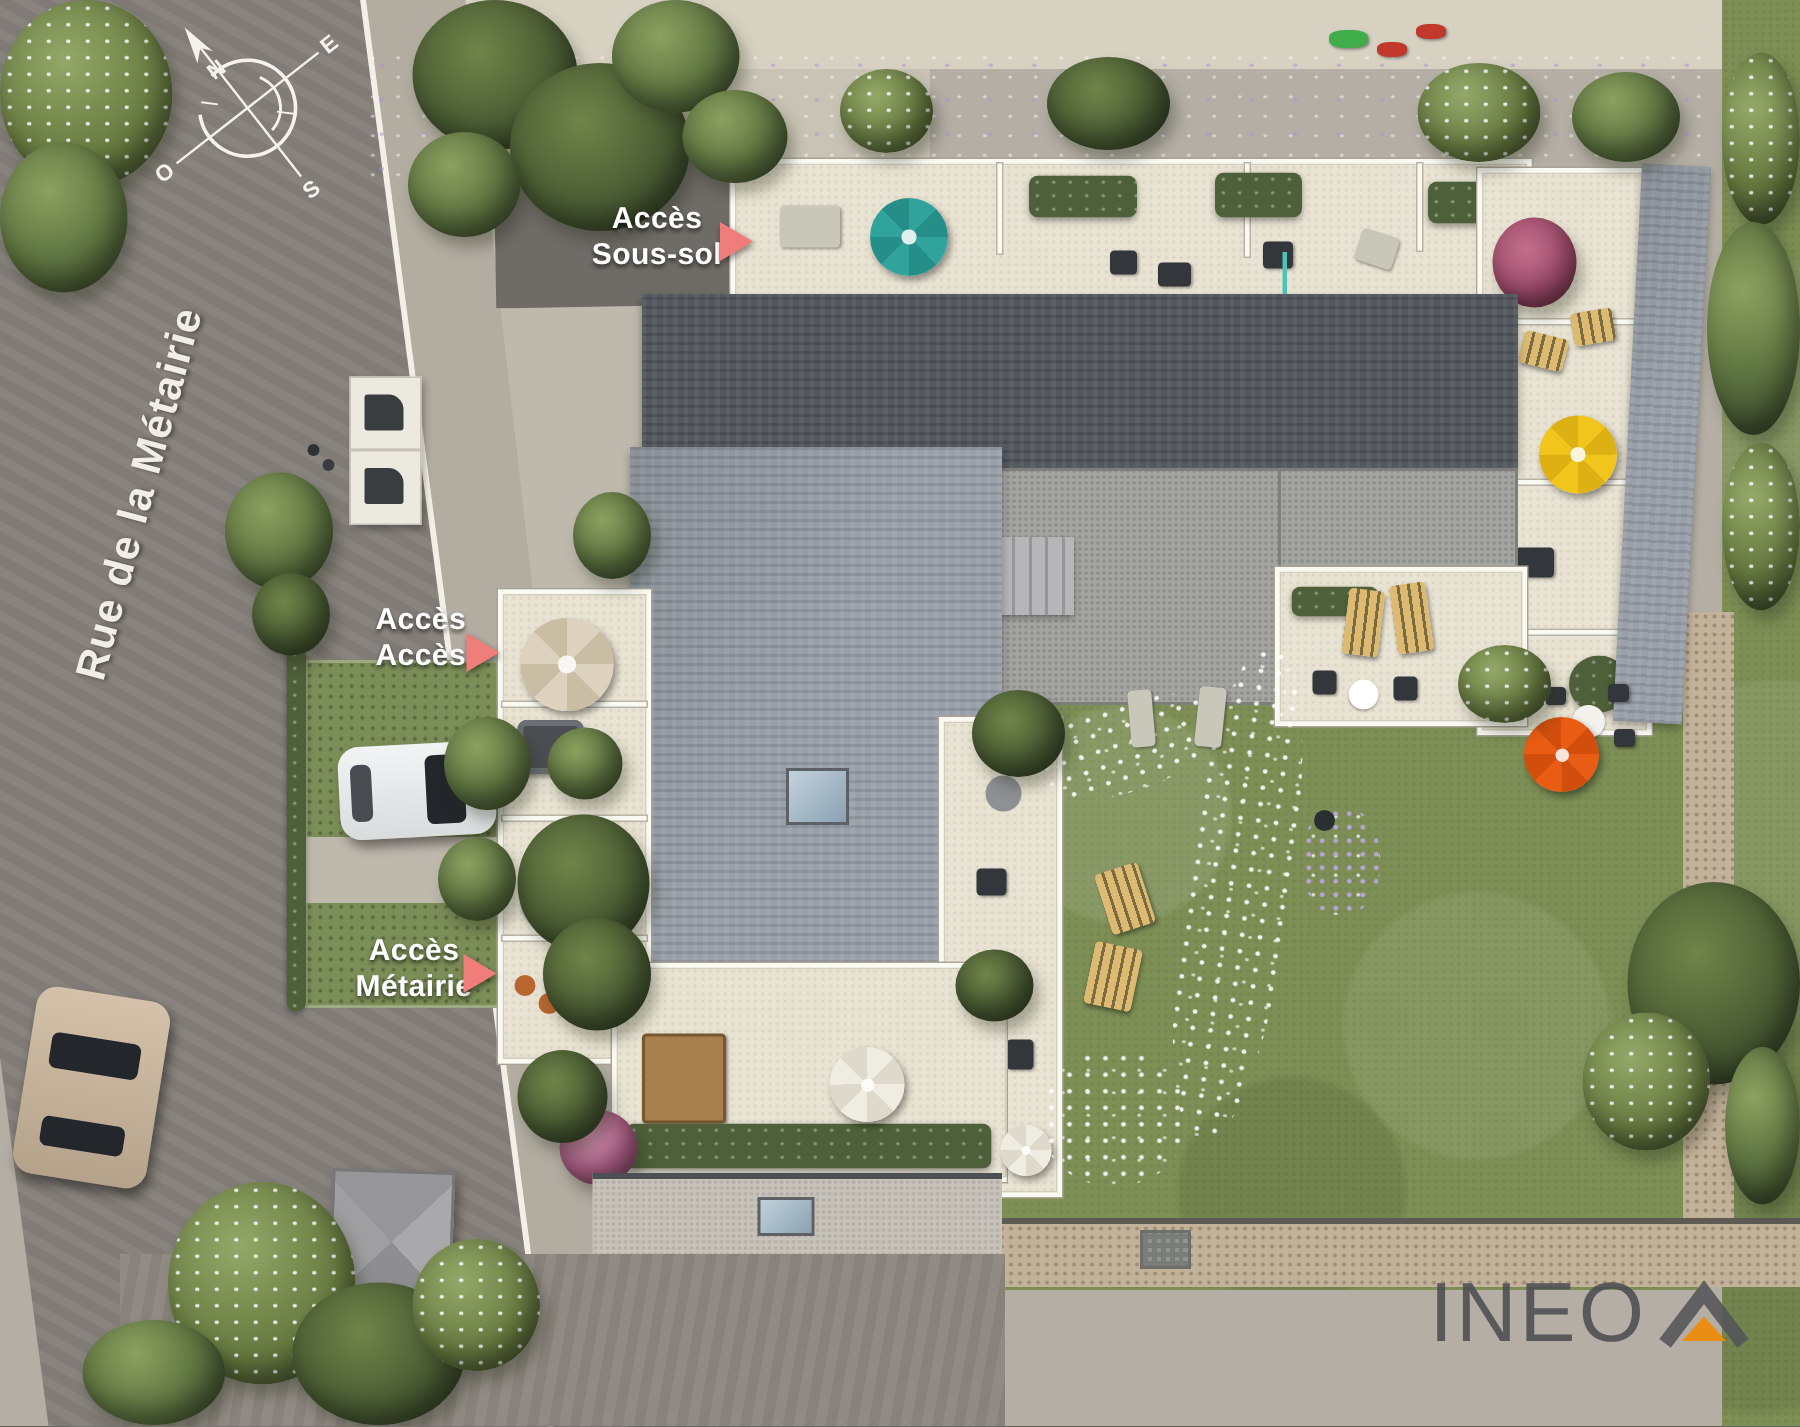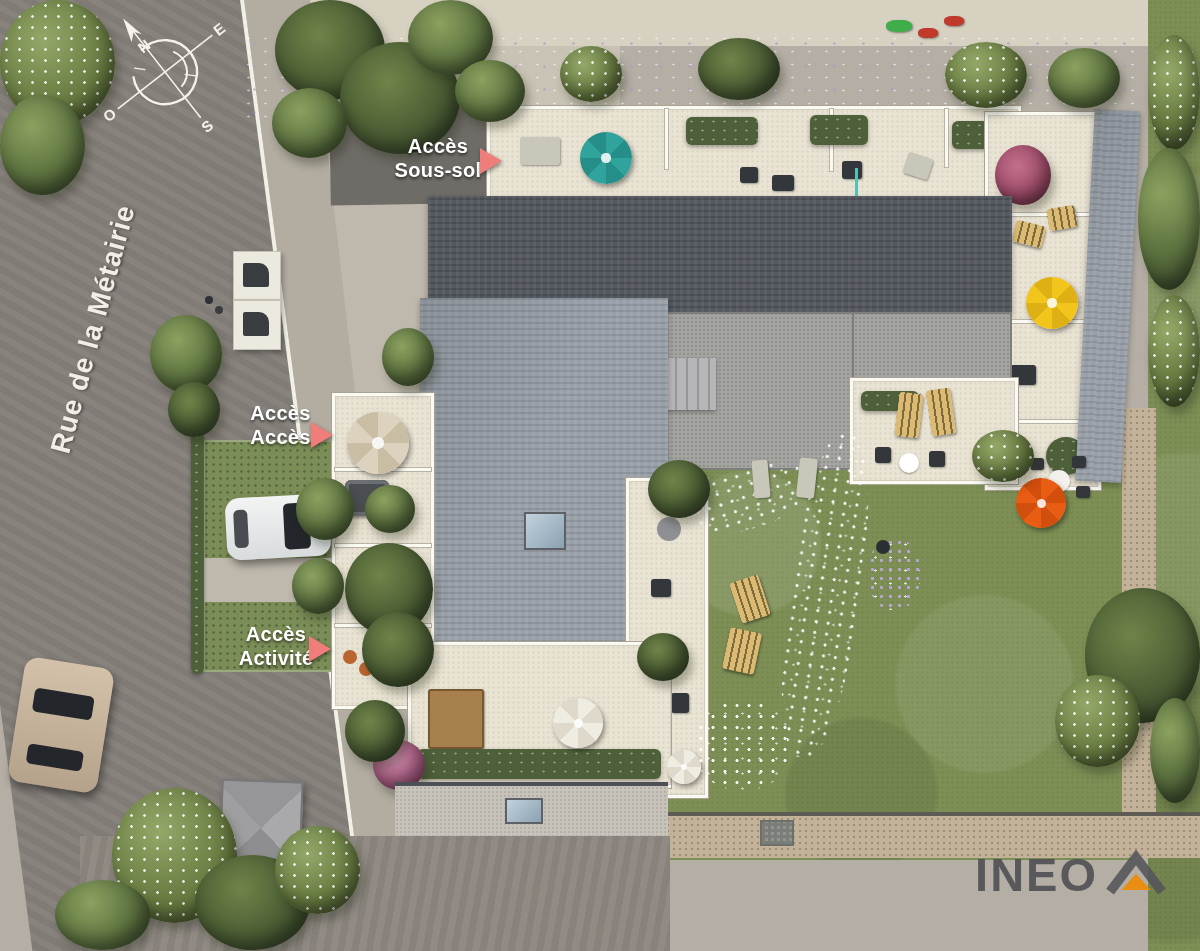--- a/index.html
+++ b/index.html
@@ -121,21 +121,21 @@
     transform:rotate(-75deg);color:#f1eee5;font-size:28px;font-weight:600;letter-spacing:1px;
     text-align:center;text-shadow:0 2px 3px rgba(0,0,0,.45);}
   .compass{position:absolute;left:85px;top:0px;width:160px;height:150px;}
   .compass text{fill:#f4f2ea;font-size:15px;font-weight:600;font-family:"Liberation Sans",sans-serif;}
   .compass line,.compass path{stroke:#f4f2ea;fill:none;}
 
   
   .logo{position:absolute;left:912px;top:850px;width:256px;display:flex;flex-direction:column;
     align-items:flex-end;opacity:.88;}
   .logo-top{display:flex;align-items:flex-end;gap:6px;}
-  .logo-ineo{color:#4d4d51;font-size:47px;font-weight:700;letter-spacing:2px;line-height:.9;}
+  .logo-ineo{color:#4d4d51;font-size:56px;font-weight:400;letter-spacing:2px;line-height:.9;}
   .logo-roof{width:64px;height:46px;}
   .logo-habitat{color:#f18a00;font-size:40px;font-weight:800;letter-spacing:5px;line-height:1;margin-top:2px;}
 </style>
 </head>
 <body>
 
 <div id="canvas">
 
   <div class="abs plaza" style="left:200px;top:0;width:420px;height:260px;border-radius:0 0 40px 0;"></div>
   <div class="abs walk" style="left:180px;top:180px;width:300px;height:500px;"></div>
@@ -334,21 +334,21 @@
   <div class="arrow" style="left:480px;top:148px;"></div>
 
   <div class="access-label" style="left:238px;top:401px;width:85px;">
     <span>Accès</span>
     <span>Accès</span>
   </div>
   <div class="arrow" style="left:311px;top:422px;"></div>
 
   <div class="access-label" style="left:226px;top:622px;width:100px;">
     <span>Accès</span>
-    <span>Activité</span>
+    <span>Métairie</span>
   </div>
   <div class="arrow" style="left:309px;top:636px;"></div>
 
   <div class="logo">
     <div class="logo-top">
       <span class="logo-ineo">INEO</span>
       <svg class="logo-roof" viewBox="0 0 86 62">
         <path d="M8 56 L43 10 L78 56" stroke="#55555a" stroke-width="13" fill="none"></path>
         <polygon points="43,32 63,54 23,54" fill="#f18a00"></polygon>
       </svg>

